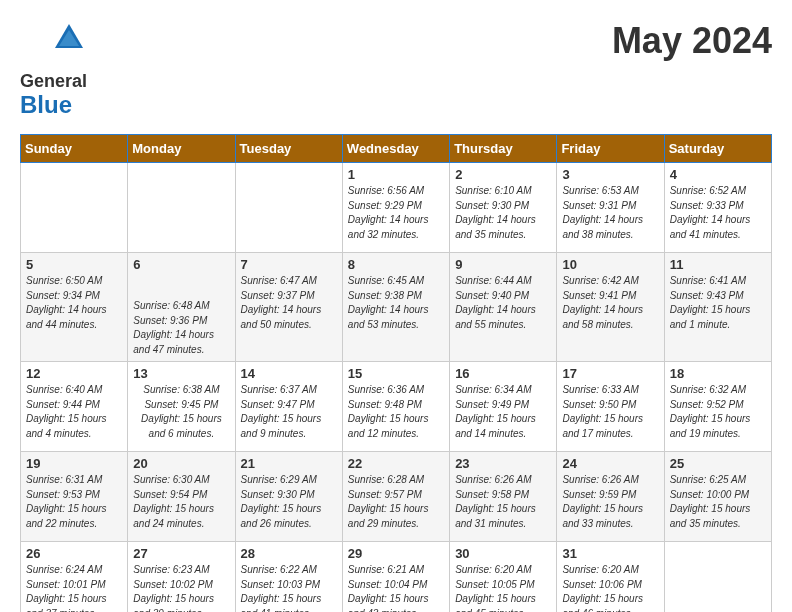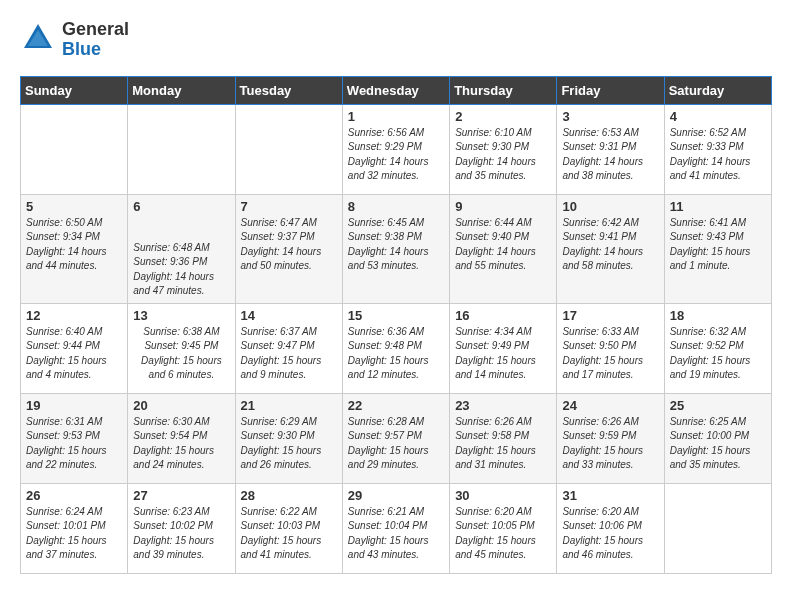--- a/index.html
+++ b/index.html
@@ -11,35 +11,36 @@
       padding: 20px;
     }
     .header {
       display: flex;
       justify-content: space-between;
       align-items: flex-start;
       margin-bottom: 16px;
     }
     .logo {
       display: flex;
-      align-items: flex-start;
-      gap: 6px;
+      align-items: flex-end;
+      gap: 16px;
+      flex-direction: column;
     }
     .logo-text {
       display: flex;
       flex-direction: column;
       line-height: 1.1;
     }
     .logo-general {
       font-size: 18px;
       font-weight: bold;
       color: #333;
     }
     .logo-blue {
-      font-size: 18px;
+      font-size: 24px;
       font-weight: bold;
       color: #1a6eb5;
     }
     .logo-icon {
       width: 36px;
       height: 36px;
     }
     .title-block {
       text-align: right;
     }
@@ -51,21 +52,21 @@
     .location {
       font-size: 16px;
       color: #555;
     }
     table {
       width: 100%;
       border-collapse: collapse;
       table-layout: fixed;
     }
     thead th {
-      background-color: #404040;
+      background-color: #a16207;
       color: #fff;
       font-size: 13px;
       font-weight: bold;
       padding: 6px 4px;
       text-align: left;
       border: 1px solid #2a7dd1;
     }
     tbody td {
       border: 1px solid #ccc;
       vertical-align: top;
@@ -101,20 +102,21 @@
     <svg class="logo-icon" viewBox="0 0 36 36">
       <polygon points="18,4 32,28 4,28" fill="#1a6eb5"></polygon>
       <polygon points="18,10 28,26 8,26" fill="#5aaae0" opacity="0.5"></polygon>
     </svg>
     <div class="logo-text">
       <span class="logo-general">General</span>
       <span class="logo-blue">Blue</span>
     </div>
   </div>
   <div class="title-block">
+    <div class="month-year">May 2024</div>
   </div>
 </div>
 
 <table>
   <thead>
     <tr>
     <th>Sunday</th>
         <th>Monday</th>
         <th>Tuesday</th>
         <th>Wednesday</th>
@@ -232,21 +234,21 @@
         </td>
         <td>
           <div class="day-num">15</div>
           <div class="day-info" style="white-space: pre-line;">Sunrise: 6:36 AM
 Sunset: 9:48 PM
 Daylight: 15 hours
 and 12 minutes.</div>
         </td>
         <td>
           <div class="day-num">16</div>
-          <div class="day-info" style="white-space: pre-line;">Sunrise: 4:34 AM
+          <div class="day-info" style="white-space: pre-line;">Sunrise: 6:34 AM
 Sunset: 9:49 PM
 Daylight: 15 hours
 and 14 minutes.</div>
         </td>
         <td>
           <div class="day-num">17</div>
           <div class="day-info" style="white-space: pre-line;">Sunrise: 6:33 AM
 Sunset: 9:50 PM
 Daylight: 15 hours
 and 17 minutes.</div>

